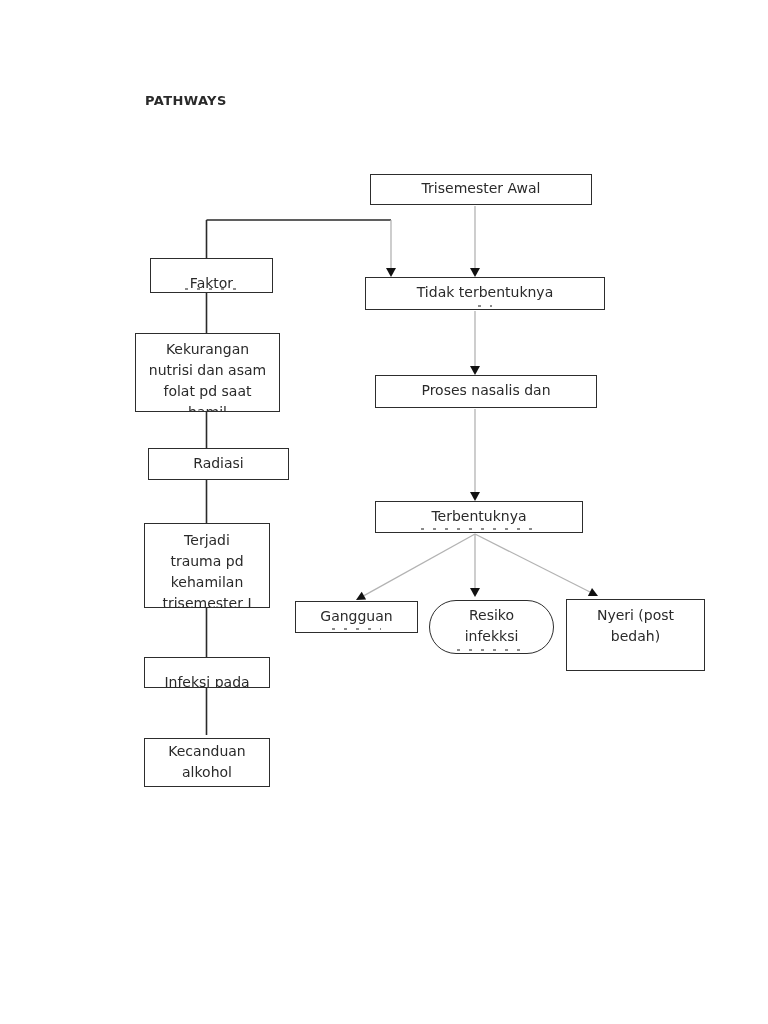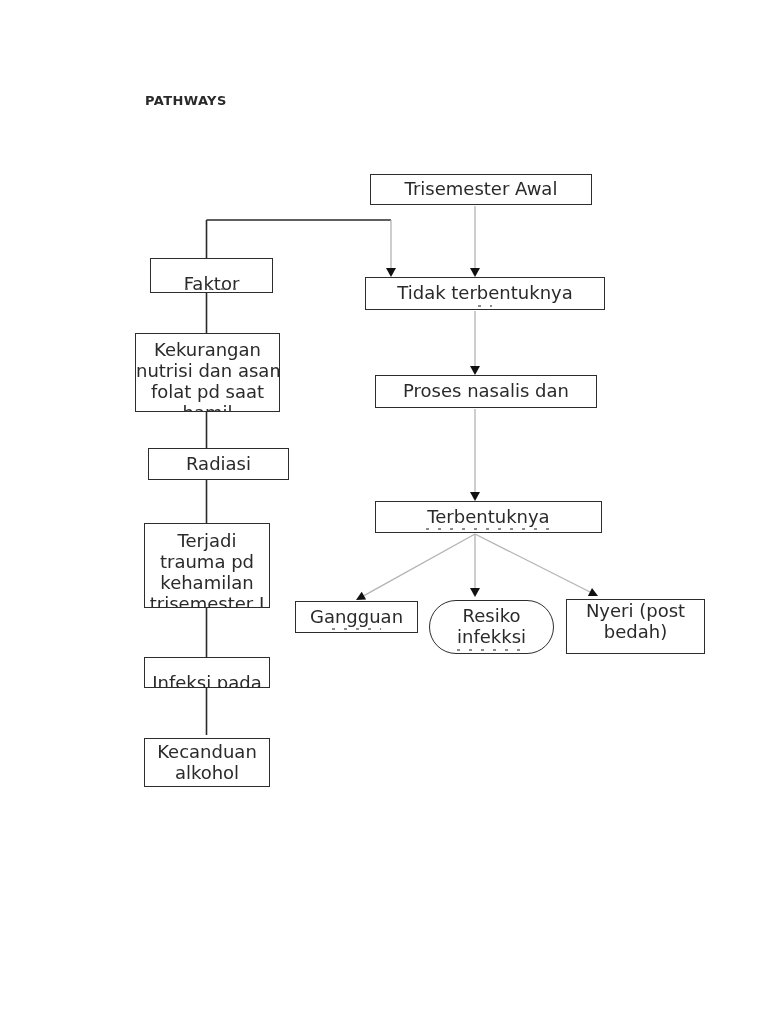--- a/index.html
+++ b/index.html
@@ -5,38 +5,38 @@
   html,body{margin:0;padding:0;background:#ffffff;}
   body{width:768px;height:1024px;position:relative;font-family:"DejaVu Sans","Liberation Sans",sans-serif;}
   .page{position:absolute;inset:0;background:#fff;overflow:hidden;}
   .doc-title{position:absolute;left:145px;top:93px;font-size:13px;font-weight:bold;
              color:var(--text,#1f1f1f);letter-spacing:.4px;}
   svg.connectors{position:absolute;left:0;top:0;pointer-events:none;}
   .flow-line{stroke:var(--line-gray,#b3b3b3);stroke-width:1.3;fill:none;}
   .spine-line{stroke:var(--line-dark,#2a2a2a);stroke-width:1.6;fill:none;}
   .arrow{fill:var(--arrow,#111);stroke:none;}
   .node{position:absolute;box-sizing:border-box;border:1.5px solid var(--border,#2d2d2d);
-        background:#fff;text-align:center;font-size:18px;line-height:21px;
+        background:#fff;text-align:center;font-size:14px;line-height:21px;
         color:var(--text,#2a2a2a);overflow:hidden;}
   .ln{display:block;white-space:nowrap;}
   .remnant{position:absolute;bottom:2px;left:22%;right:22%;height:2px;
            background:repeating-linear-gradient(90deg,#6e6e6e 0 3px,transparent 3px 12px);
            opacity:.8;}
   
   .n-trisemester {left:370px;top:174px;width:222px;height:31px;padding-top:3px;}
   .n-faktor      {left:150px;top:258px;width:123px;height:35px;padding-top:14px;}
   .n-tidak       {left:365px;top:277px;width:240px;height:33px;padding-top:4px;}
   .n-kekurangan  {left:135px;top:333px;width:145px;height:79px;padding-top:5px;}
   .n-proses      {left:375px;top:375px;width:222px;height:33px;padding-top:4px;}
   .n-radiasi     {left:148px;top:448px;width:141px;height:32px;padding-top:4px;}
-  .n-terbentuknya{left:375px;top:501px;width:227px;height:32px;padding-top:4px;}
+  .n-terbentuknya{left:375px;top:501px;width:208px;height:32px;padding-top:4px;}
   .n-terjadi     {left:144px;top:523px;width:126px;height:85px;padding-top:6px;}
   .n-gangguan    {left:295px;top:601px;width:123px;height:32px;padding-top:4px;}
   .n-resiko      {left:429px;top:600px;width:125px;height:54px;padding-top:4px;border-radius:27px;}
-  .n-nyeri       {left:566px;top:599px;width:139px;height:55px;}
+  .n-nyeri       {left:566px;top:599px;width:139px;height:72px;padding-top:5px;}
   .n-infeksi     {left:144px;top:657px;width:126px;height:31px;padding-top:14px;}
   .n-kecanduan   {left:144px;top:738px;width:126px;height:49px;padding-top:2px;}
   .n-tidak .remnant{left:47%;right:47%;}
   .n-faktor .remnant{left:28%;right:28%;}
   .n-gangguan .remnant{left:30%;right:30%;}
 </style>
 </head>
 <body>
 
 <div class="page">

